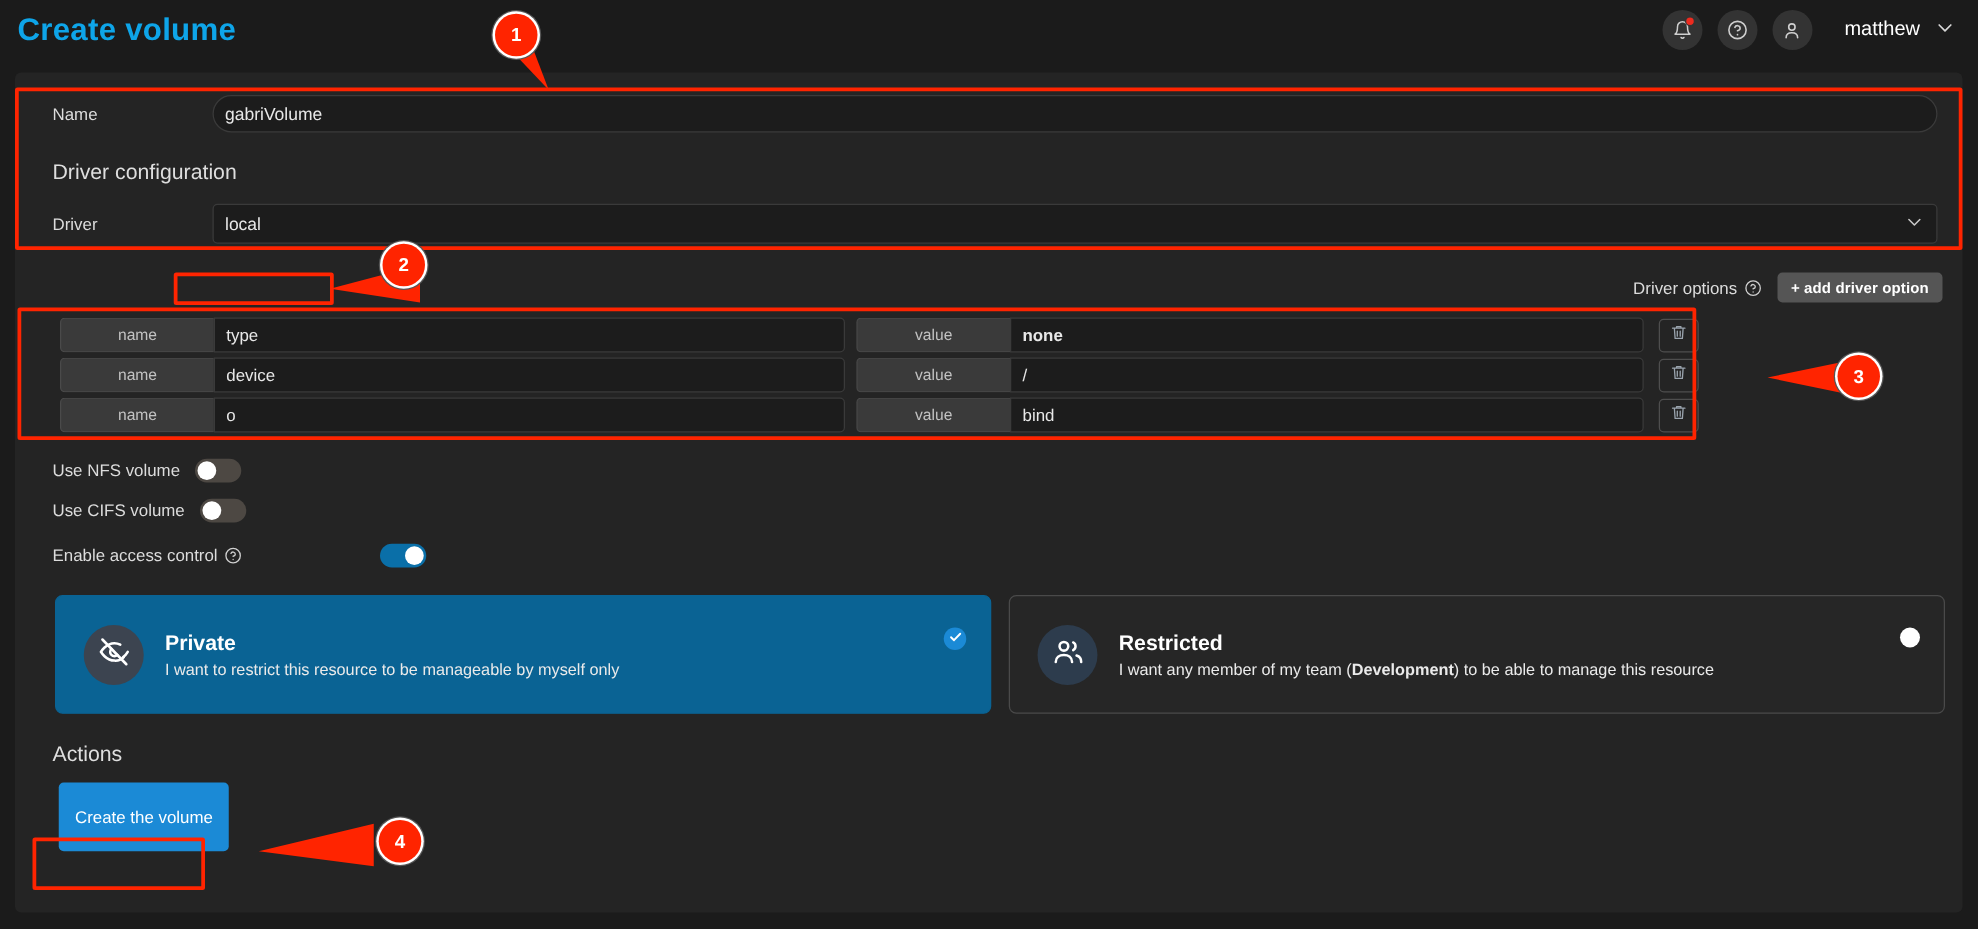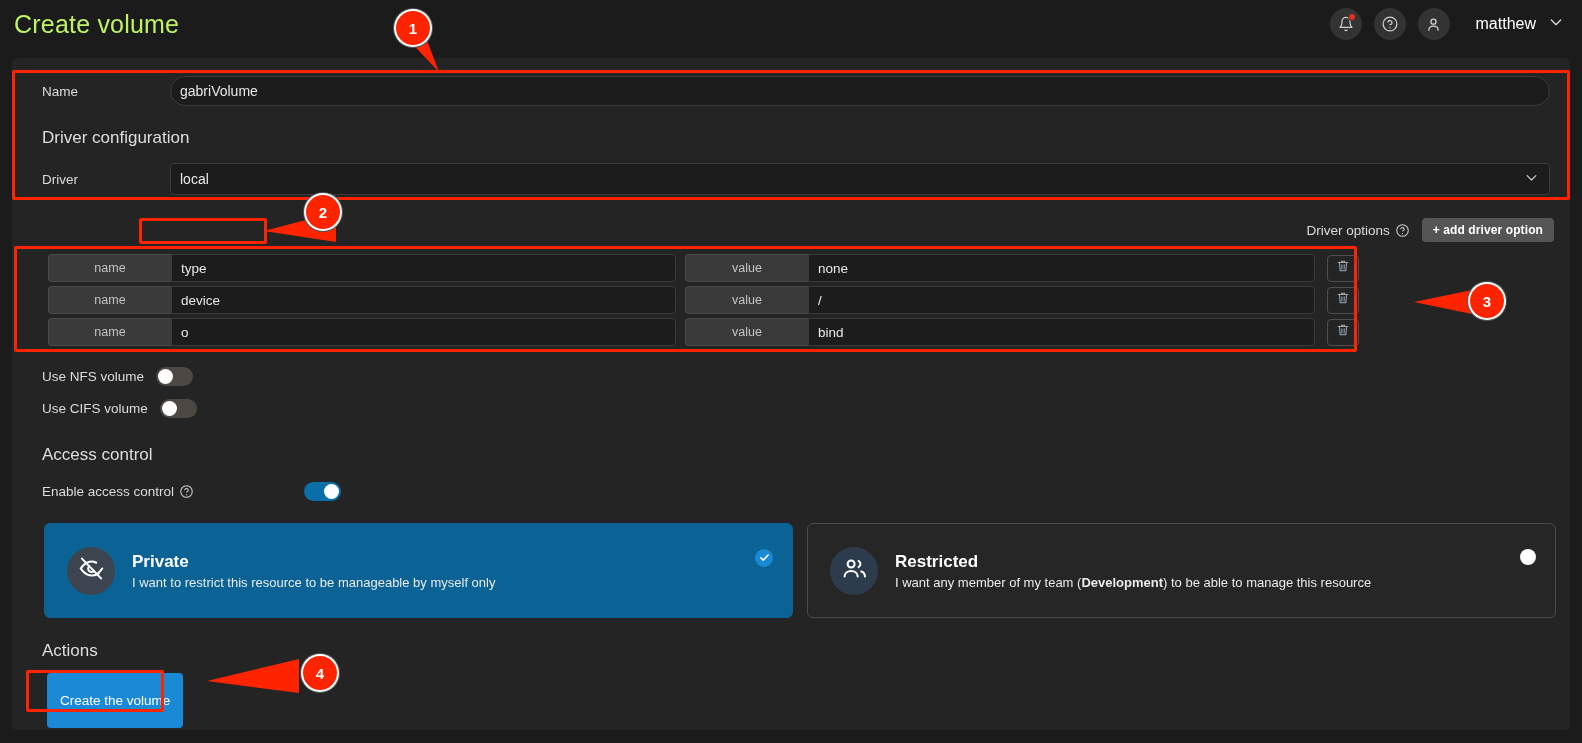--- a/index.html
+++ b/index.html
@@ -14,21 +14,21 @@
   .page { position: relative; width: 1582px; height: 743px; }
 
   
   .header {
     position: absolute; top: 0; left: 0; width: 1582px; height: 48px;
     display: flex; align-items: center; justify-content: space-between;
     padding: 0 18px 0 14px;
     background: #1b1b1b;
   }
   .page-title {
-    font-size: 25px; font-weight: 400; color: #bef264; letter-spacing: .2px;
+    font-size: 25px; font-weight: 700; color: #0ea5e9; letter-spacing: .2px;
   }
   .header-right { display: flex; align-items: center; gap: 12px; }
   .icon-circle {
     width: 32px; height: 32px; border-radius: 50%;
     background: #333333; display: flex; align-items: center; justify-content: center;
     position: relative;
   }
   .icon-circle svg { display: block; }
   .bell-dot {
     position: absolute; top: 5px; right: 6px;
@@ -248,21 +248,21 @@
 
     <div style="margin:11px 0 0 20px;">
 
       <div class="opt-row">
         <div class="input-group">
           <div class="prefix">name</div>
           <div class="group-input" style="width:505px;">type</div>
         </div>
         <div class="input-group" style="margin-left:9px;">
           <div class="prefix">value</div>
-          <div class="group-input" style="width:507px;">none</div>
+          <div class="group-input" style="width:507px;font-weight:bold;">none</div>
         </div>
         <div class="trash-btn">
           <span>
             <svg width="14" height="14" viewBox="0 0 24 24" fill="none" stroke="#9aa4ae" stroke-width="1.8" stroke-linecap="round" stroke-linejoin="round">
               <path d="M3.5 6h17M9 6V4h6v2M6 6l1 14h10l1-14"></path>
               <path d="M10 10v7M14 10v7"></path>
             </svg>
           </span>
         </div>
       </div>
@@ -313,21 +313,20 @@
       </span>
     </div>
 
     <div class="row" style="margin:13px 0 0 14px;">
       <span class="lbl">Use CIFS volume</span>
       <span class="toggle" style="margin-left:12px;">
         <span class="knob"></span>
       </span>
     </div>
 
-    <div class="section-title" style="margin:27px 0 0 14px;">Access control</div>
 
     <div class="row" style="margin:17px 0 0 14px;">
       <span class="lbl">Enable access control</span>
       <span class="help-icon">
         <svg width="15" height="15" viewBox="0 0 24 24" fill="none" stroke="#cfcfcf" stroke-width="1.7" stroke-linecap="round" stroke-linejoin="round">
           <circle cx="12" cy="12" r="9.2"></circle>
           <path d="M9.2 9.2a2.9 2.9 0 0 1 5.6 1c0 2-2.8 2.6-2.8 2.6"></path>
           <circle cx="12" cy="17" r="0.9" fill="#cfcfcf" stroke="none"></circle>
         </svg>
       </span>

